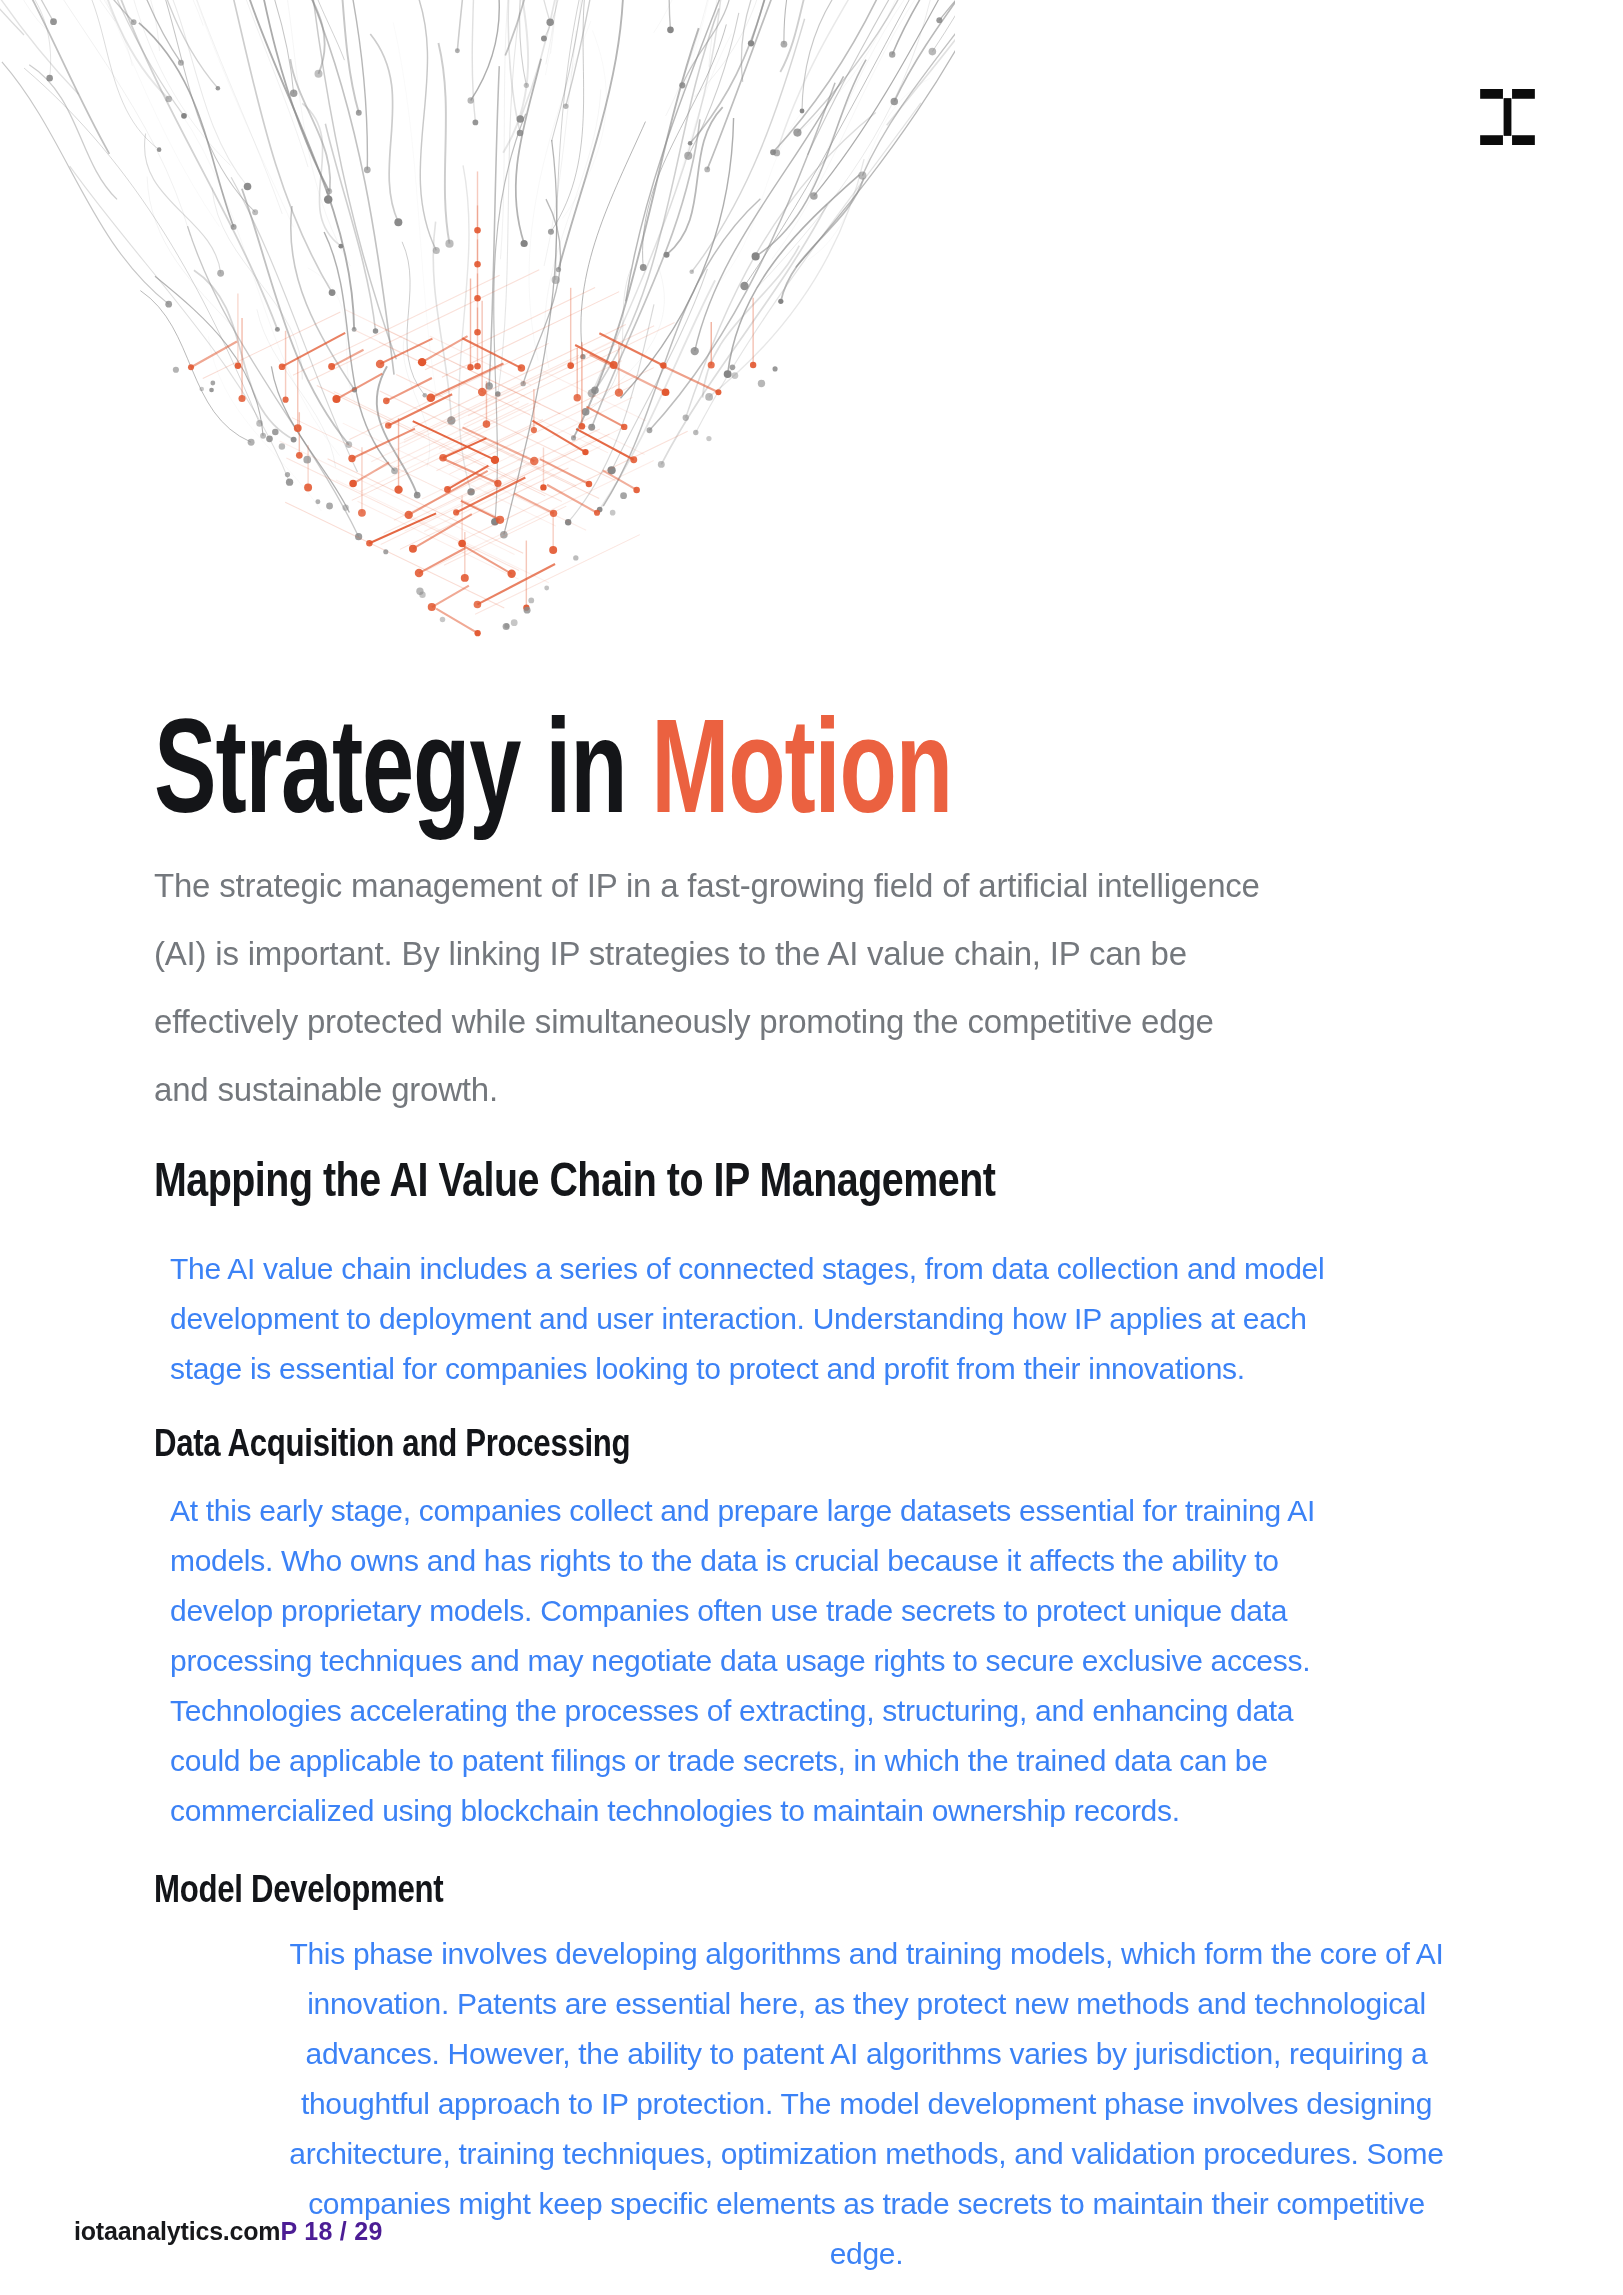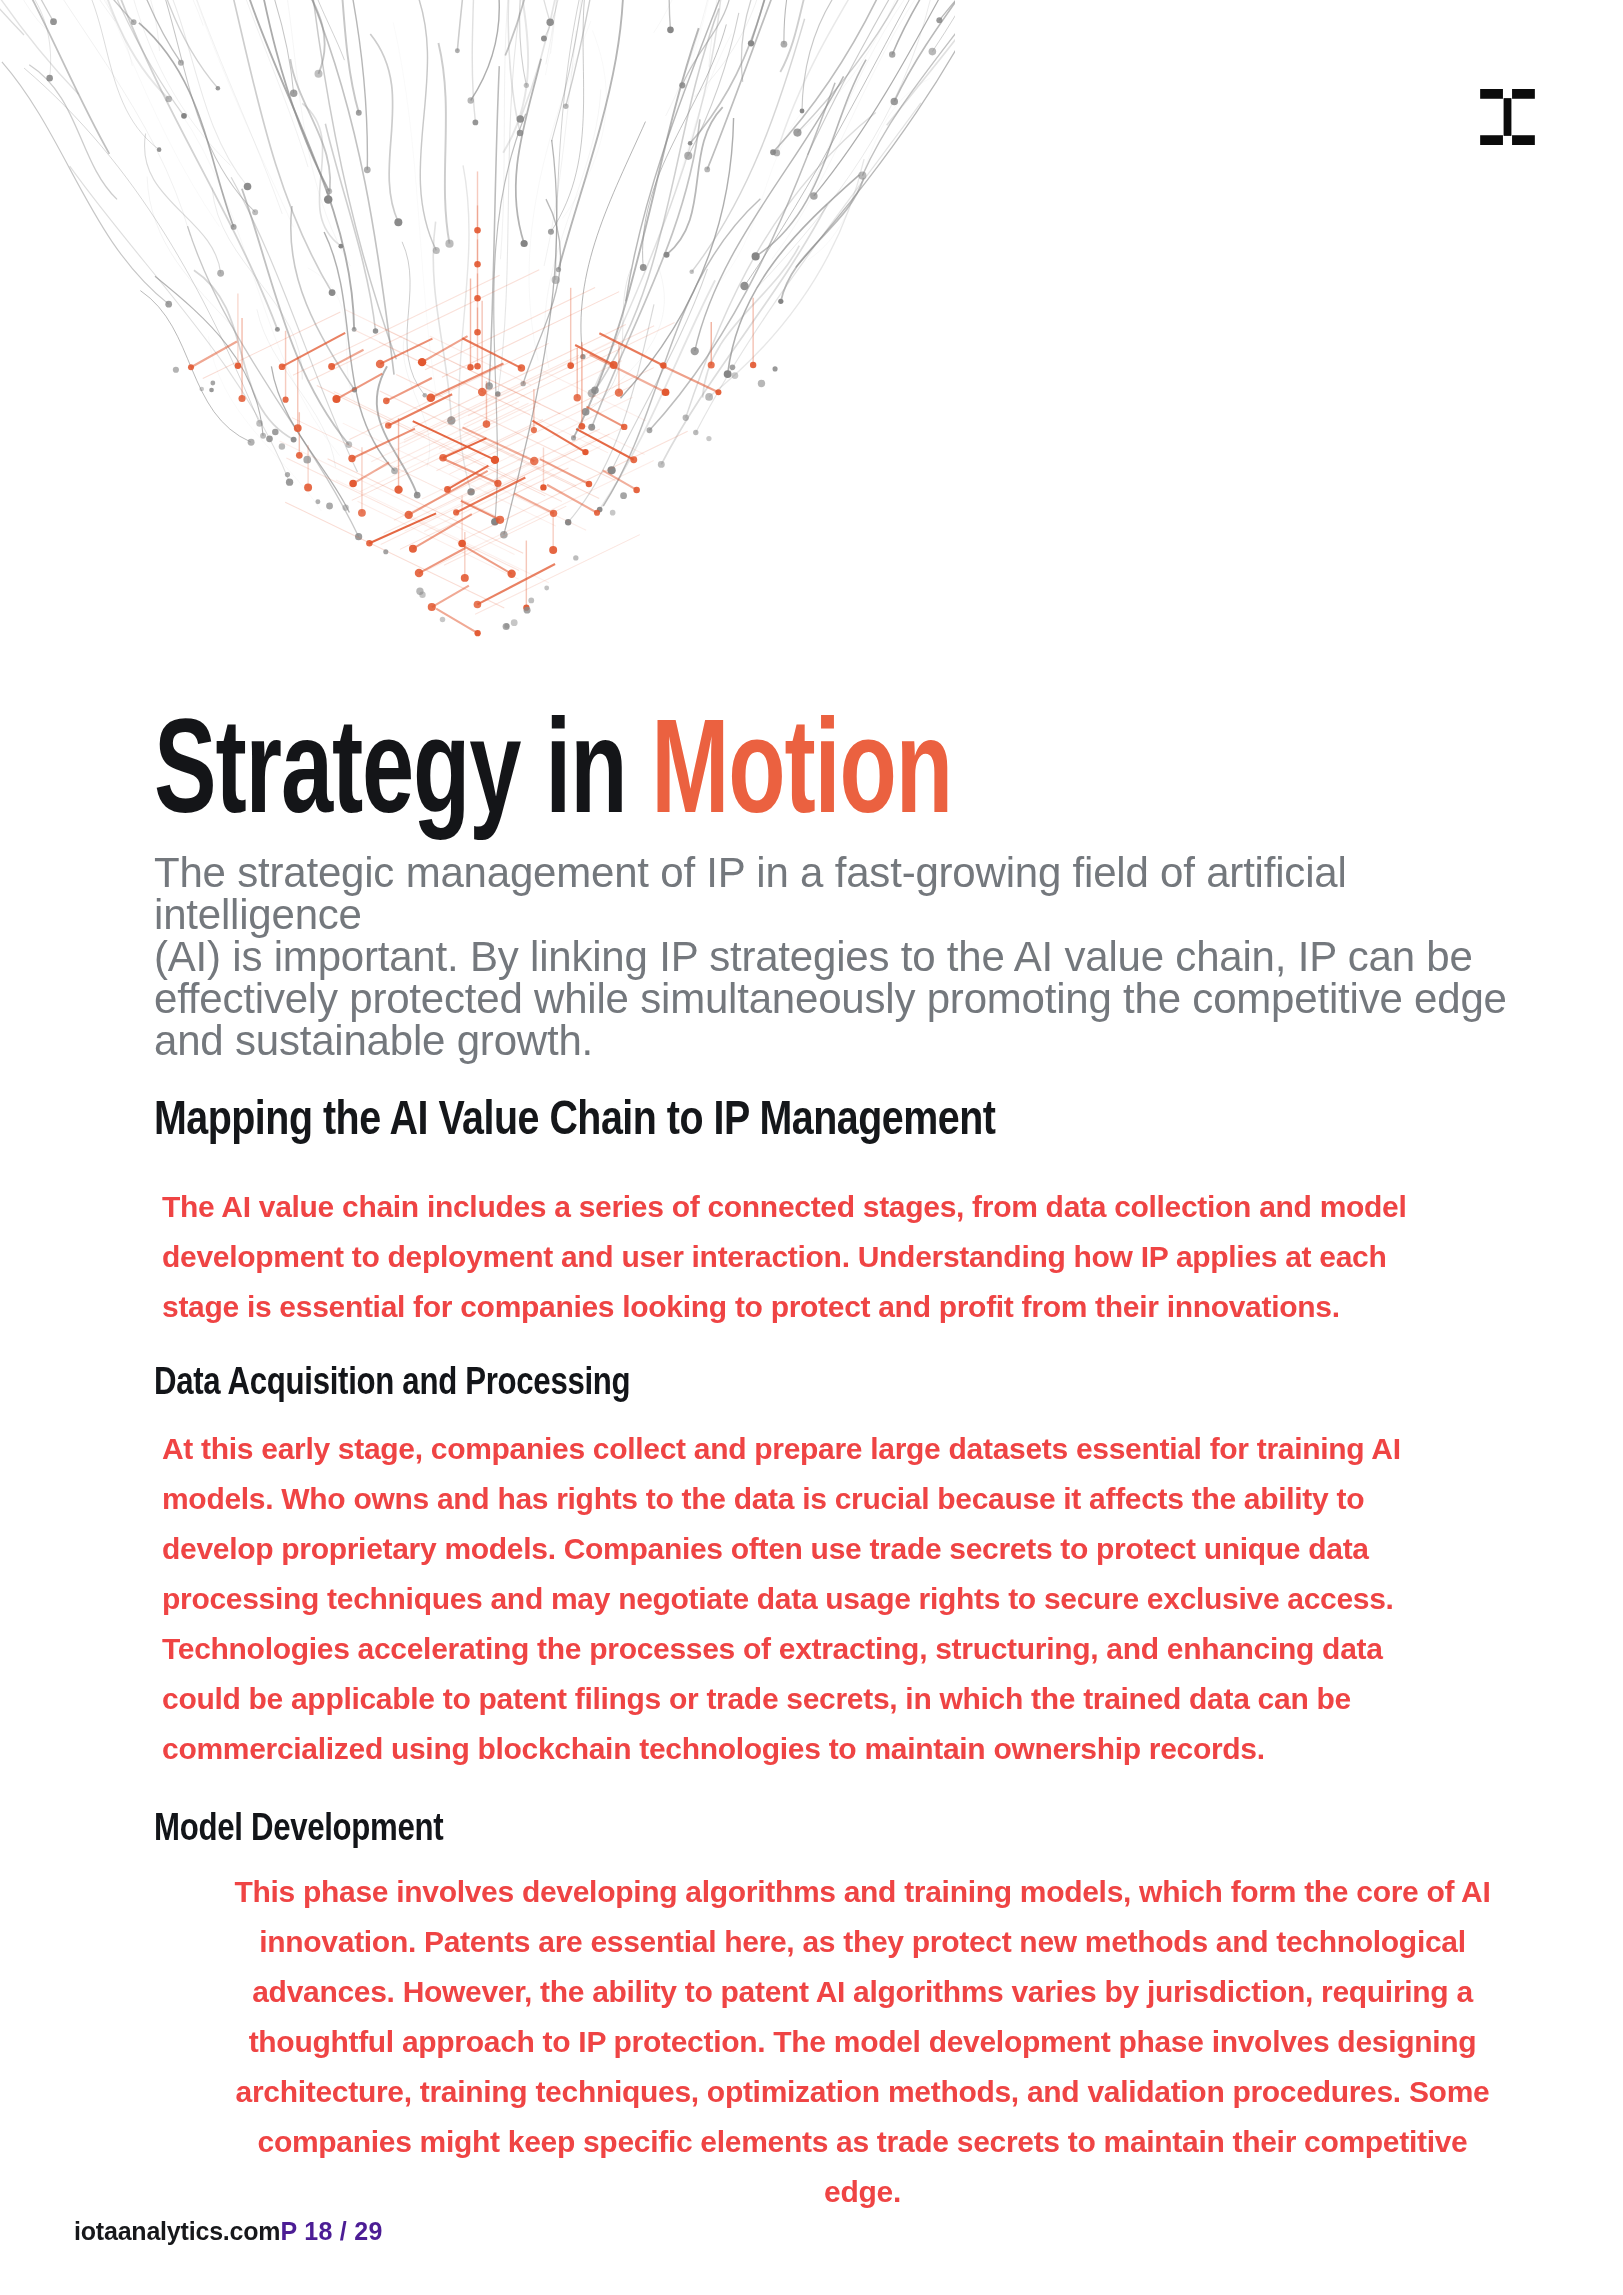--- a/index.html
+++ b/index.html
@@ -15,31 +15,31 @@
   .logo{position:absolute;top:89px;right:88px;width:55px;height:56px;}
   
   .content{padding:694px 60px 0 154px;}
   h1{
     margin:0;font-size:134px;line-height:1.08;font-weight:700;
     letter-spacing:-0.012em;color:#141518;white-space:nowrap;
     transform:scaleX(0.70);transform-origin:left top;
   }
   h1 .accent{color:#EB6140;}
   .intro{
-    margin:13px 0 0 0;font-size:42px;line-height:42px;color:#74787D;
+    margin:13px 0 0 0;font-size:33px;line-height:68px;color:#74787D;
     letter-spacing:-0.2px;white-space:pre-line;
   }
   h2{
     margin:27.5px 0 0 0;font-size:48px;line-height:1.2;font-weight:600;
     color:#15171A;letter-spacing:-0.012em;white-space:nowrap;
     transform:scaleX(0.82);transform-origin:left top;
   }
   .body-par{
-    margin:35px 0 0 8px;font-size:30px;line-height:50px;color:#ef4444;
-    letter-spacing:-0.3px;white-space:pre-line;font-weight:bold;
+    margin:35px 0 0 16px;font-size:30px;line-height:50px;color:#3b82f6;
+    letter-spacing:-0.3px;white-space:pre-line;
   }
   h3{
     margin:25px 0 0 0;font-size:39px;line-height:47px;font-weight:700;
     color:#131519;letter-spacing:-0.01em;white-space:nowrap;
     transform:scaleX(0.80);transform-origin:left top;
   }
   h3.second{margin-top:29.4px;}
   .sub-par{margin-top:20px;}
   .sub-par.second{margin-top:17px;text-align:center;}
   

